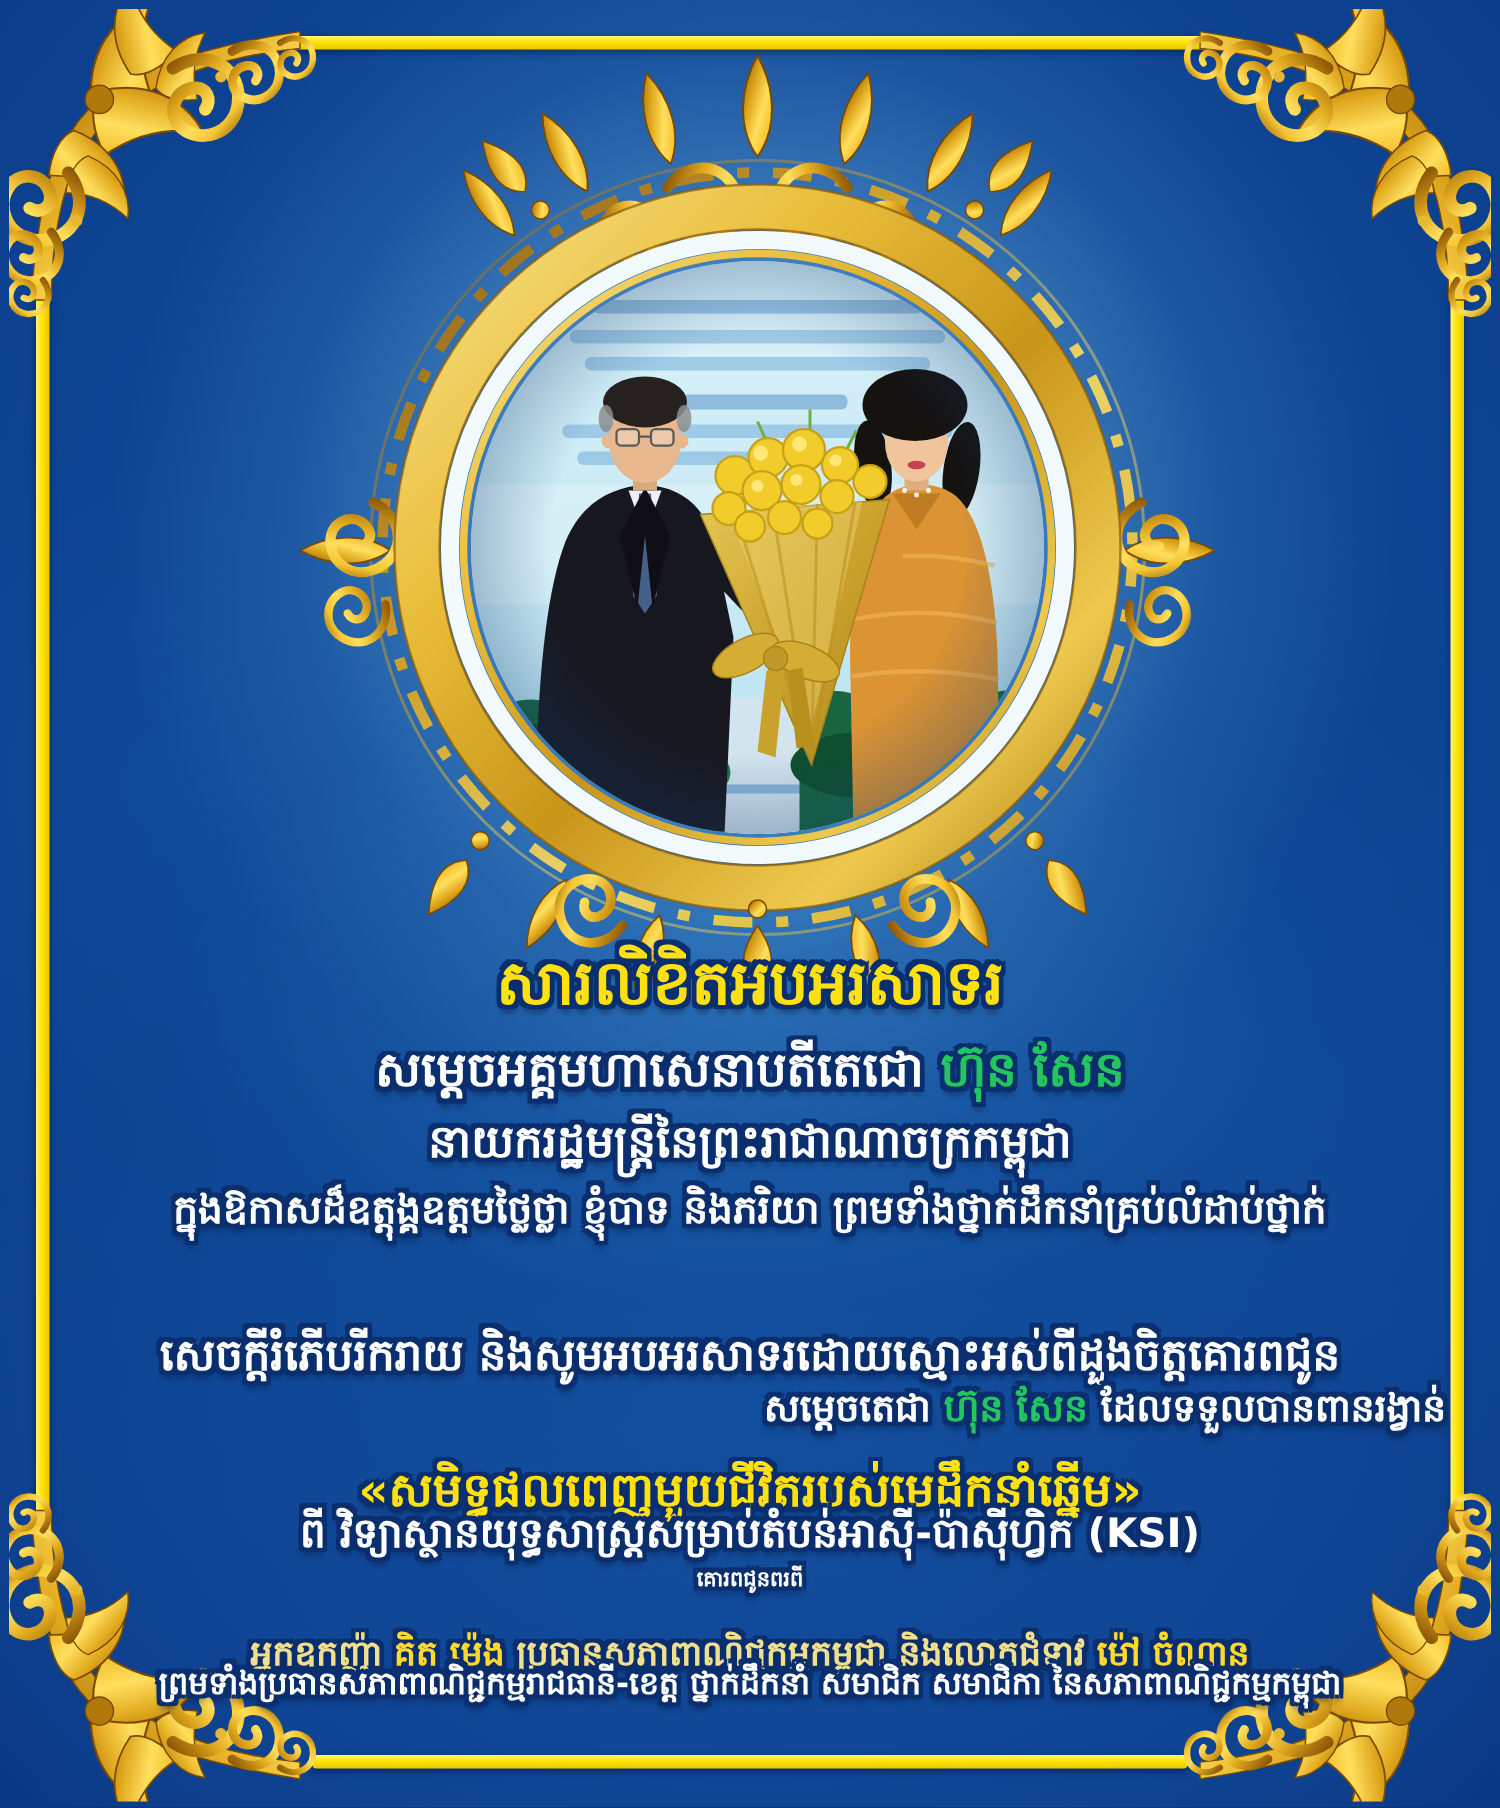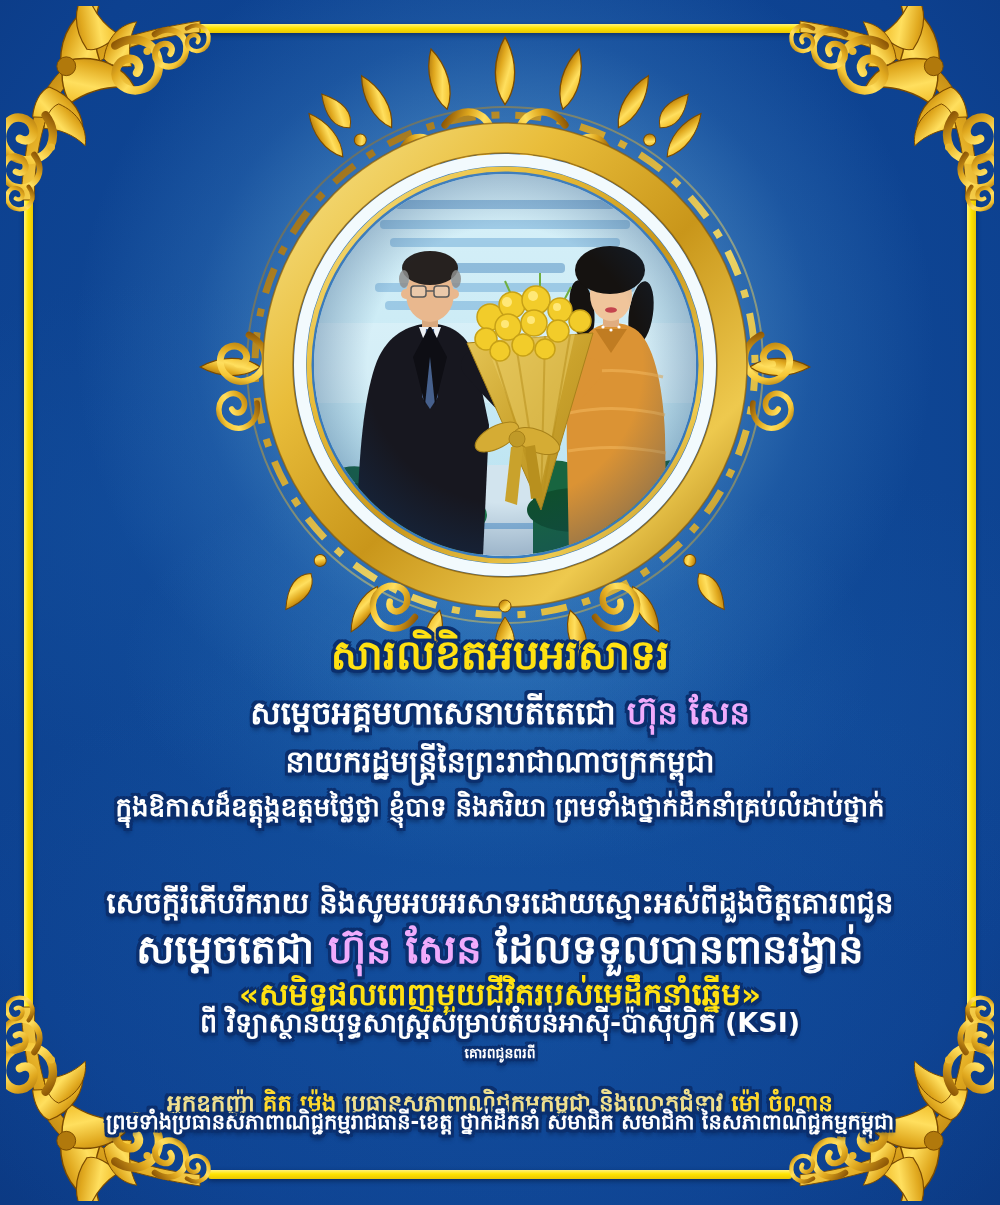--- a/index.html
+++ b/index.html
@@ -38,29 +38,29 @@
   .line{
     position:absolute;left:36px;right:36px;text-align:center;
     font-weight:700;white-space:pre-wrap;line-height:1.35;
     text-shadow:-3px -3px 0 #0b2f6e,3px -3px 0 #0b2f6e,-3px 3px 0 #0b2f6e,3px 3px 0 #0b2f6e,
                 0 -3px 0 #0b2f6e,0 3px 0 #0b2f6e,-3px 0 0 #0b2f6e,3px 0 0 #0b2f6e,
                 0 5px 4px rgba(4,18,52,.6);
   }
   .t-white{color:#ffffff;}
   .t-yellow{color:#ffe112;}
   .t-pale{color:#f0e08e;}
-  .nm{color:#f0abfc;}
+  .nm{color:#22c55e;}
   .nm2{color:#ffd92e;}
   .title{top:628px;font-size:41px;}
   .sal1{top:692px;font-size:32px;}
   .sal2{top:742px;font-size:30px;}
   .body1{top:790px;font-size:26px;}
   .body2{top:837px;font-size:29px;}
   .body3{top:884px;font-size:29px;}
-  .body4{top:922px;font-size:40px;}
+  .body4{top:922px;font-size:25px;text-align:right;}
   .award{top:974px;font-size:31px;}
   .source{top:1005px;font-size:27px;}
   .respect{top:1044px;font-size:14px;}
   .names{top:1088px;font-size:23px;}
   .bottomline{top:1108px;font-size:21px;}
 </style>
 </head>
 <body>
 
 <div class="poster">

